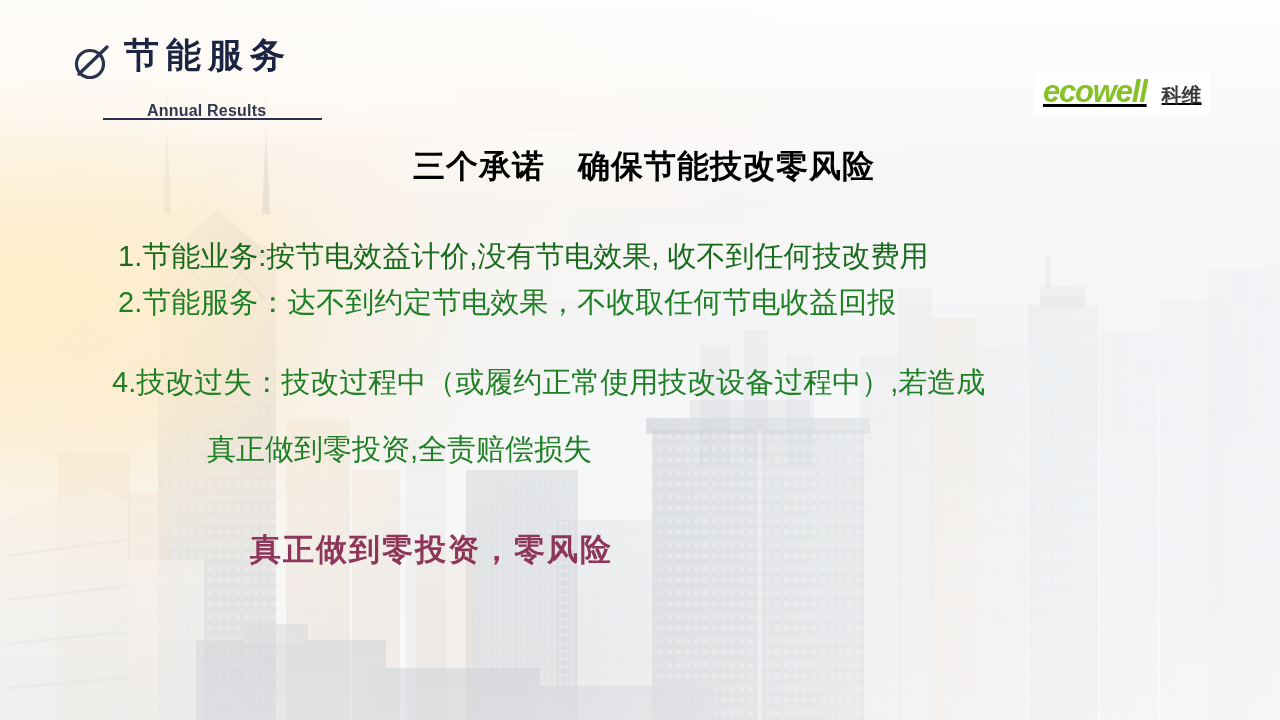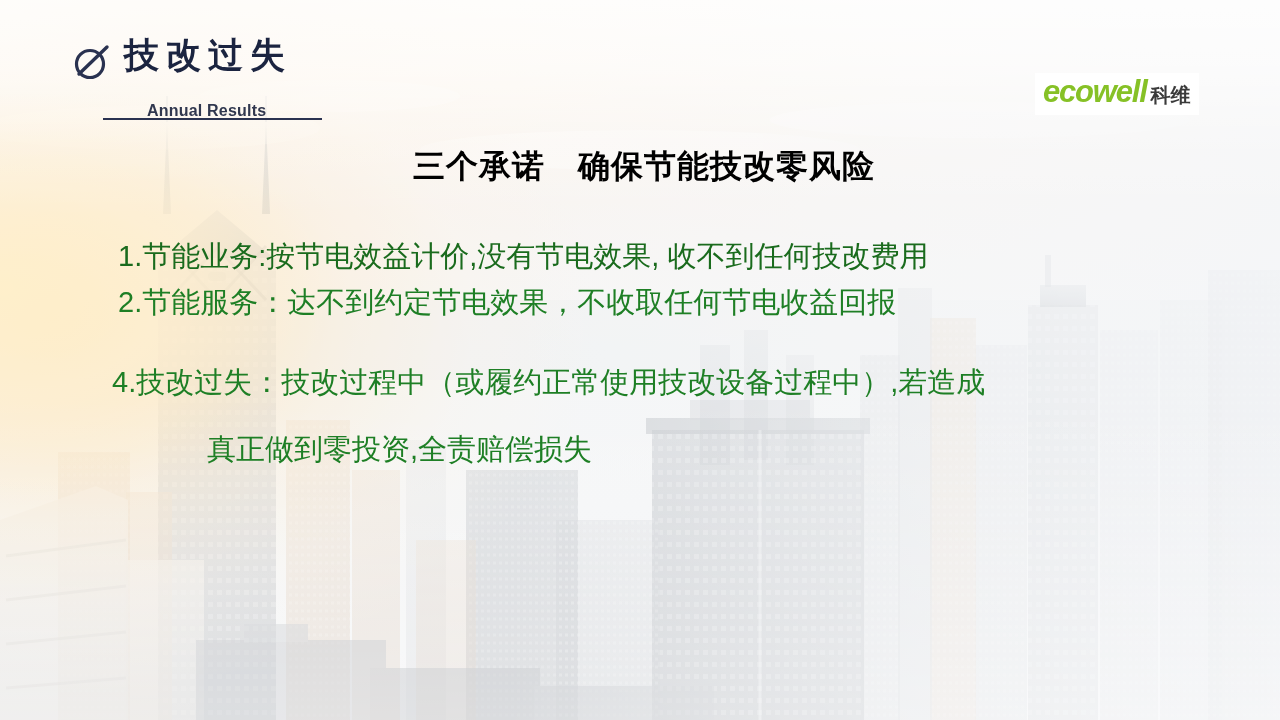--- a/index.html
+++ b/index.html
@@ -119,22 +119,23 @@
 
   
   #brand-logo {
     position: absolute;
     left: 1035px;
     top: 73px;
     background: rgba(255,255,255,0.88);
     padding: 3px 8px 4px 8px;
     display: flex;
     align-items: baseline;
-    gap: 4px;
-    white-space: nowrap;
+    gap: 15px;
+    white-space: nowrap;
+    text-decoration: underline;
   }
   #brand-logo .brand-en {
     font-size: 31px;
     font-weight: bold;
     font-style: italic;
     color: #86c126;
     letter-spacing: -1.2px;
     line-height: 32px;
   }
   #brand-logo .brand-cn {
@@ -324,36 +325,37 @@
   <div class="bg-layer bg-haze-right"></div>
   <div class="bg-layer bg-veil"></div>
   <div class="bg-layer bg-veil-top"></div>
   <div class="bg-layer bg-veil-bottom"></div>
 
   <svg id="null-icon" viewBox="0 0 46 46" aria-hidden="true">
     <circle cx="20" cy="26" r="13.5" fill="none" stroke="#2a3250" stroke-width="3.2"></circle>
     <line x1="9" y1="36" x2="37" y2="9" stroke="#2a3250" stroke-width="3.4" stroke-linecap="round"></line>
   </svg>
 
-  <div id="slide-title">技改过失</div>
+  <div id="slide-title">节能服务</div>
 
   <div id="slide-subtitle">Annual Results</div>
 
   <div id="title-rule"></div>
 
   <div id="brand-logo">
     <span class="brand-en">ecowell</span>
     <span class="brand-cn">科维</span>
   </div>
 
   <div id="headline">三个承诺　确保节能技改零风险</div>
 
   <div class="body-line green-dark" id="body-line-1">1.节能业务:按节电效益计价,没有节电效果, 收不到任何技改费用</div>
 
   <div class="body-line green-mid" id="body-line-2">2.节能服务：达不到约定节电效果，不收取任何节电收益回报</div>
 
   <div class="body-line green-mid" id="body-line-3">4.技改过失：技改过程中（或履约正常使用技改设备过程中）,若造成</div>
 
   <div class="body-line green-mid" id="body-line-4">真正做到零投资,全责赔偿损失</div>
 
+  <div class="closing-line" id="closing-line-1">真正做到零投资，零风险</div>
 
 
 </div>
 
 </body></html>

